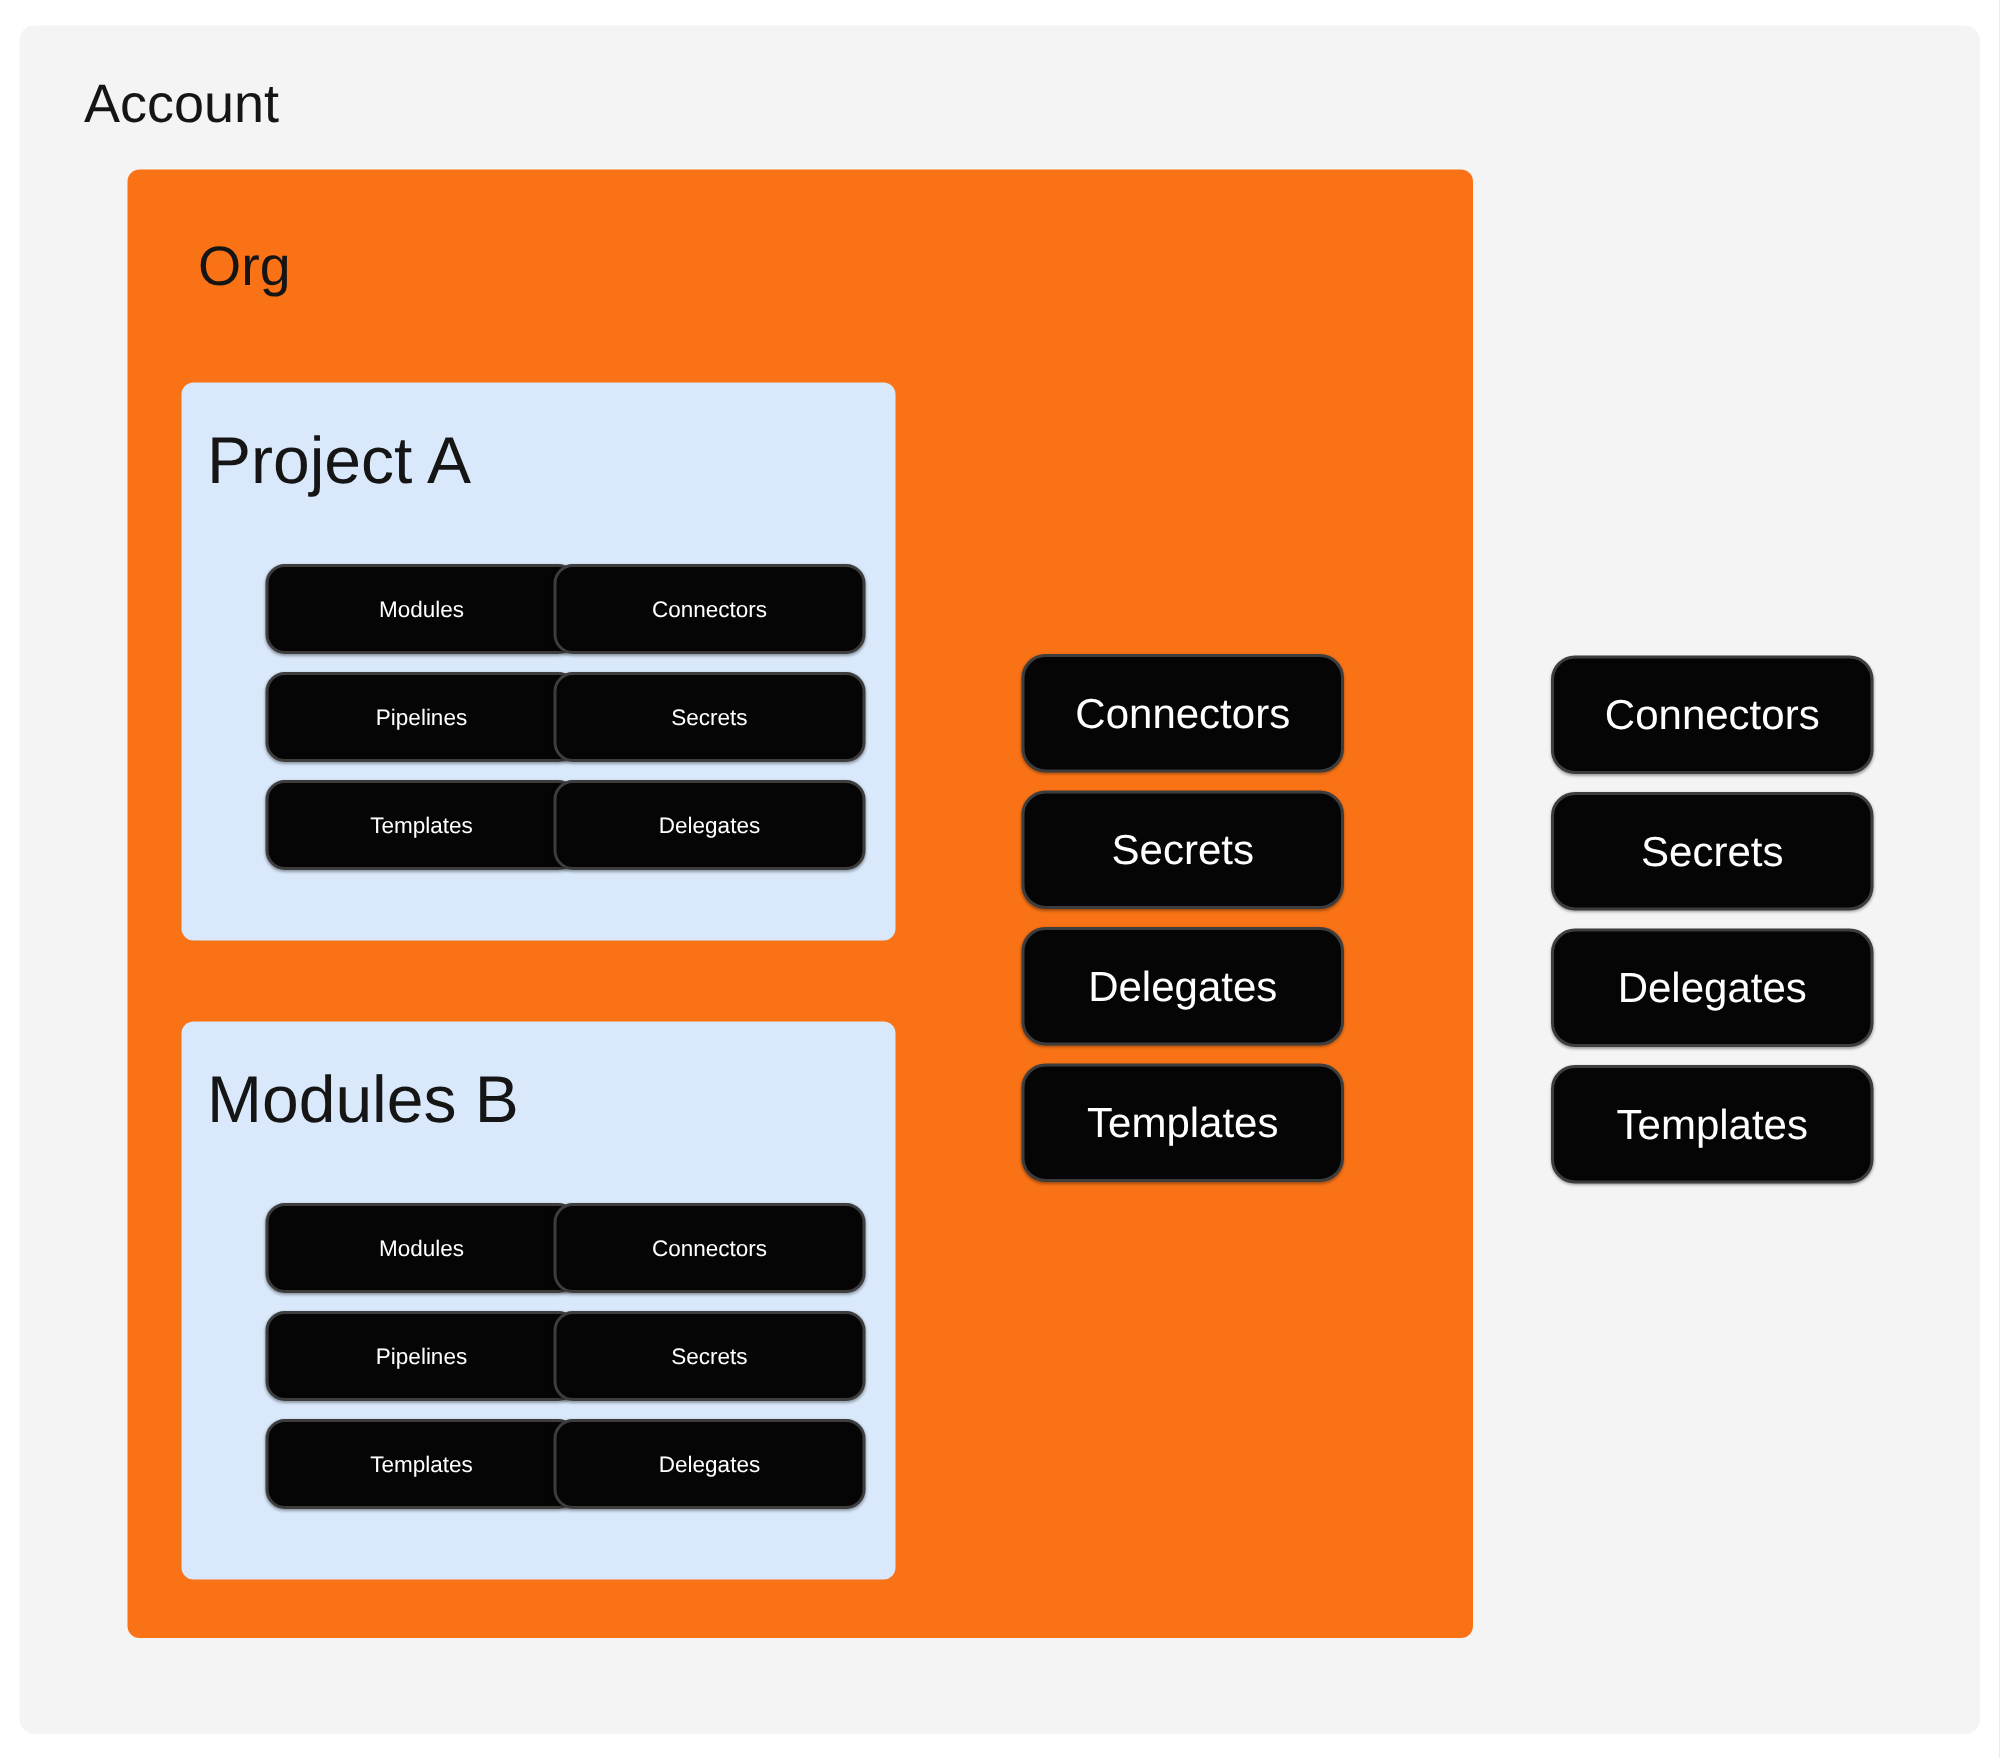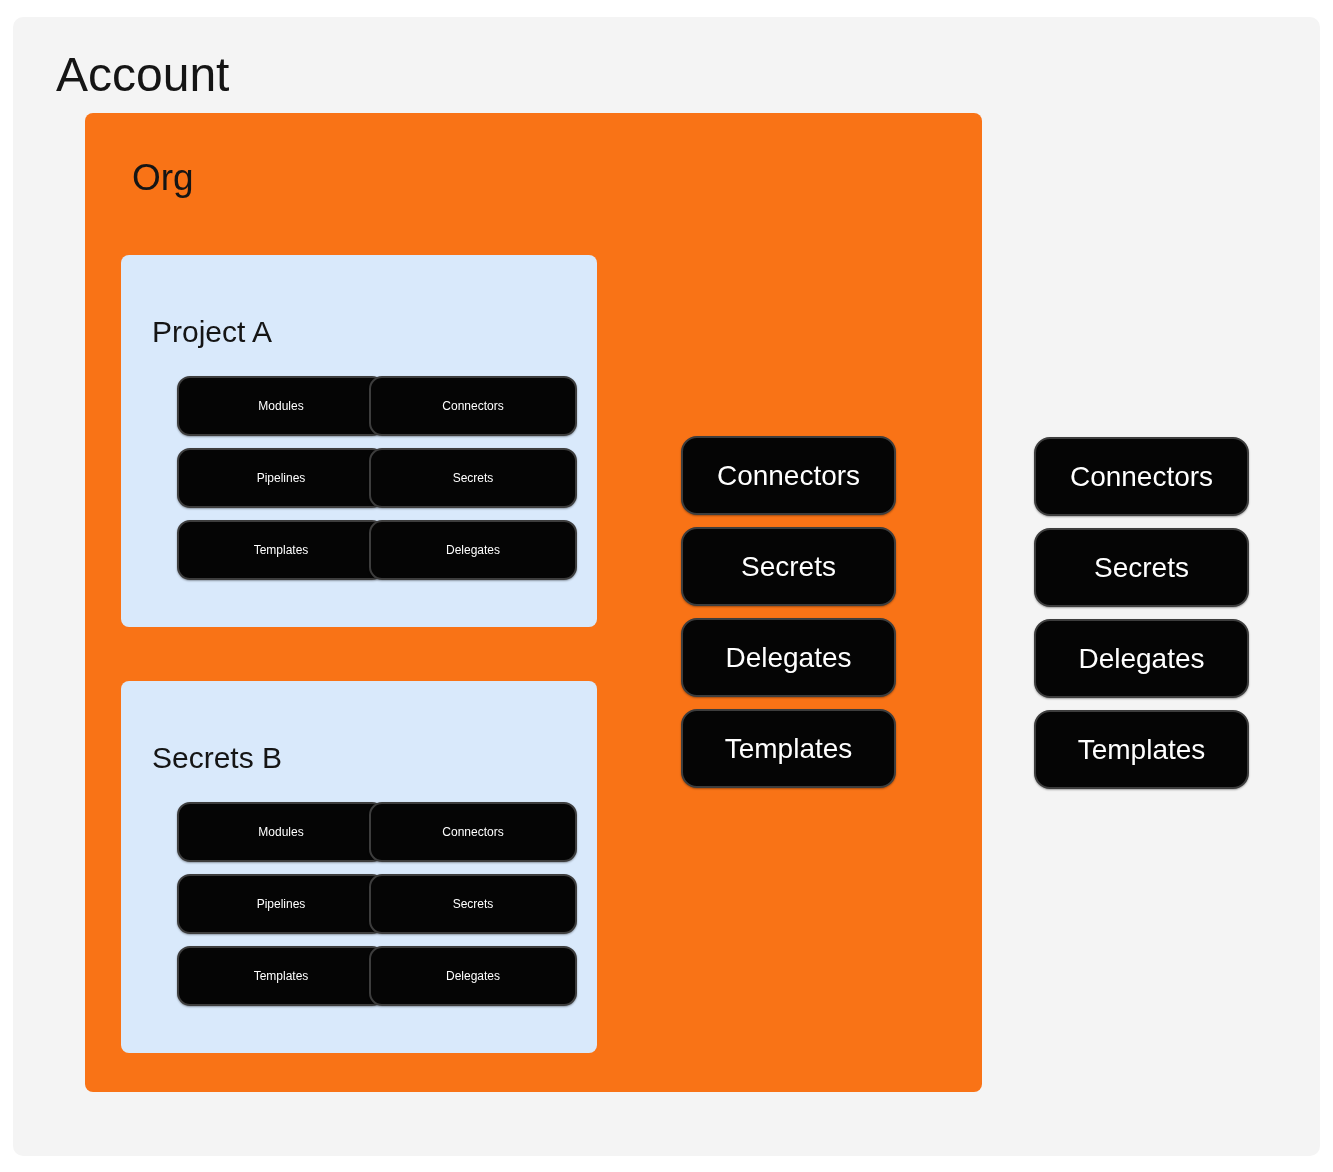--- a/index.html
+++ b/index.html
@@ -43,41 +43,41 @@
   }
   .project-a { top: 142px; }
   .project-b { top: 568px; }
 
   .title {
     position: absolute;
     color: #151515;
     line-height: 1;
     white-space: nowrap;
   }
-  .account-title { left: 43px; top: 34px;  font-size: 48px; }
+  .account-title { left: 43px; top: 34px;  font-size: 36px; }
   .org-title     { left: 47px; top: 46px;  font-size: 37px; }
-  .project-title { left: 31px; top: 31px;  font-size: 30px; margin-top: 31px; }
+  .project-title { left: 17px; top: 31px;  font-size: 44px; }
 
   .pill {
     background: #050505;
     border: 2px solid #3d3d3d;
     color: #ffffff;
     display: flex;
     align-items: center;
     justify-content: center;
     box-sizing: border-box;
     box-shadow: 0 1px 2px rgba(0,0,0,0.35);
     line-height: 1;
     white-space: nowrap;
   }
   .pill.sm {
     width: 208px;
     height: 60px;
     border-radius: 13px;
-    font-size: 12px;
+    font-size: 15px;
     text-align: center;
   }
   .pill.lg {
     width: 215px;
     height: 79px;
     border-radius: 16px;
     font-size: 28px;
   }
   .pill-grid {
     position: absolute;
@@ -113,21 +113,21 @@
           <div class="pill sm">Modules</div>
           <div class="pill sm">Connectors</div>
           <div class="pill sm">Pipelines</div>
           <div class="pill sm">Secrets</div>
           <div class="pill sm">Templates</div>
           <div class="pill sm">Delegates</div>
         </div>
       </div>
 
       <div class="project project-b">
-        <div class="title project-title">Secrets B</div>
+        <div class="title project-title">Modules B</div>
         <div class="pill-grid">
           <div class="pill sm">Modules</div>
           <div class="pill sm">Connectors</div>
           <div class="pill sm">Pipelines</div>
           <div class="pill sm">Secrets</div>
           <div class="pill sm">Templates</div>
           <div class="pill sm">Delegates</div>
         </div>
       </div>
 

